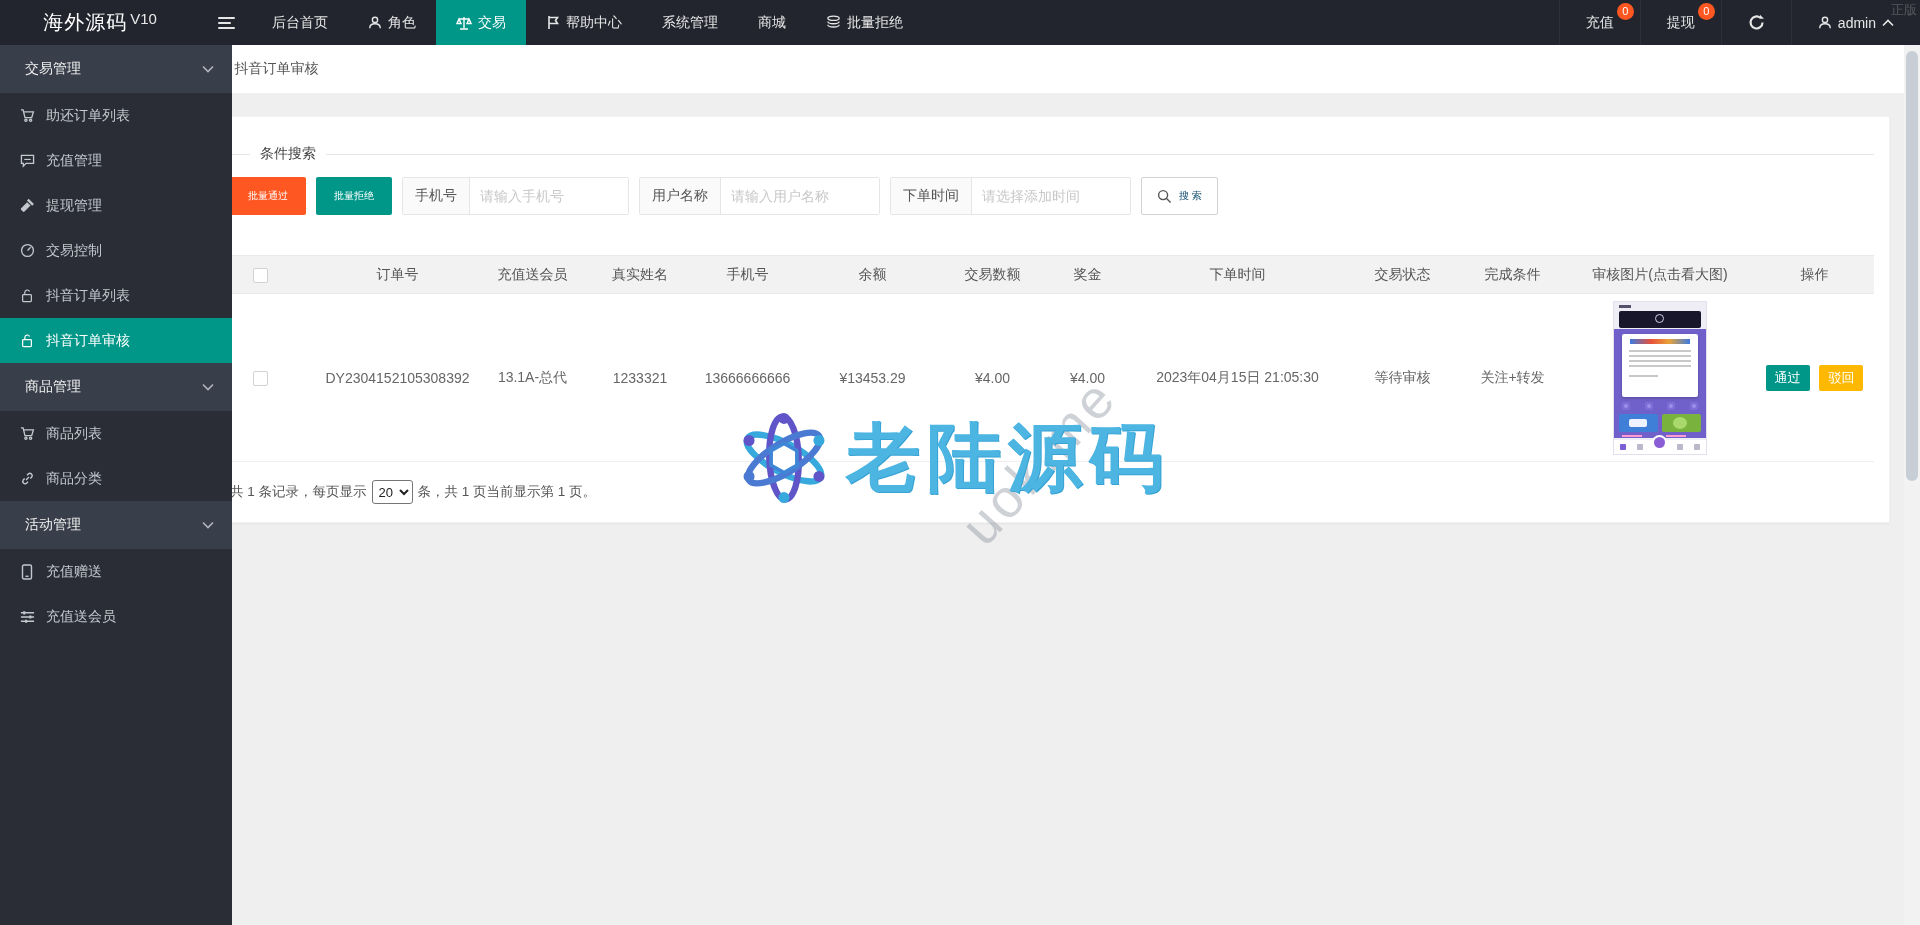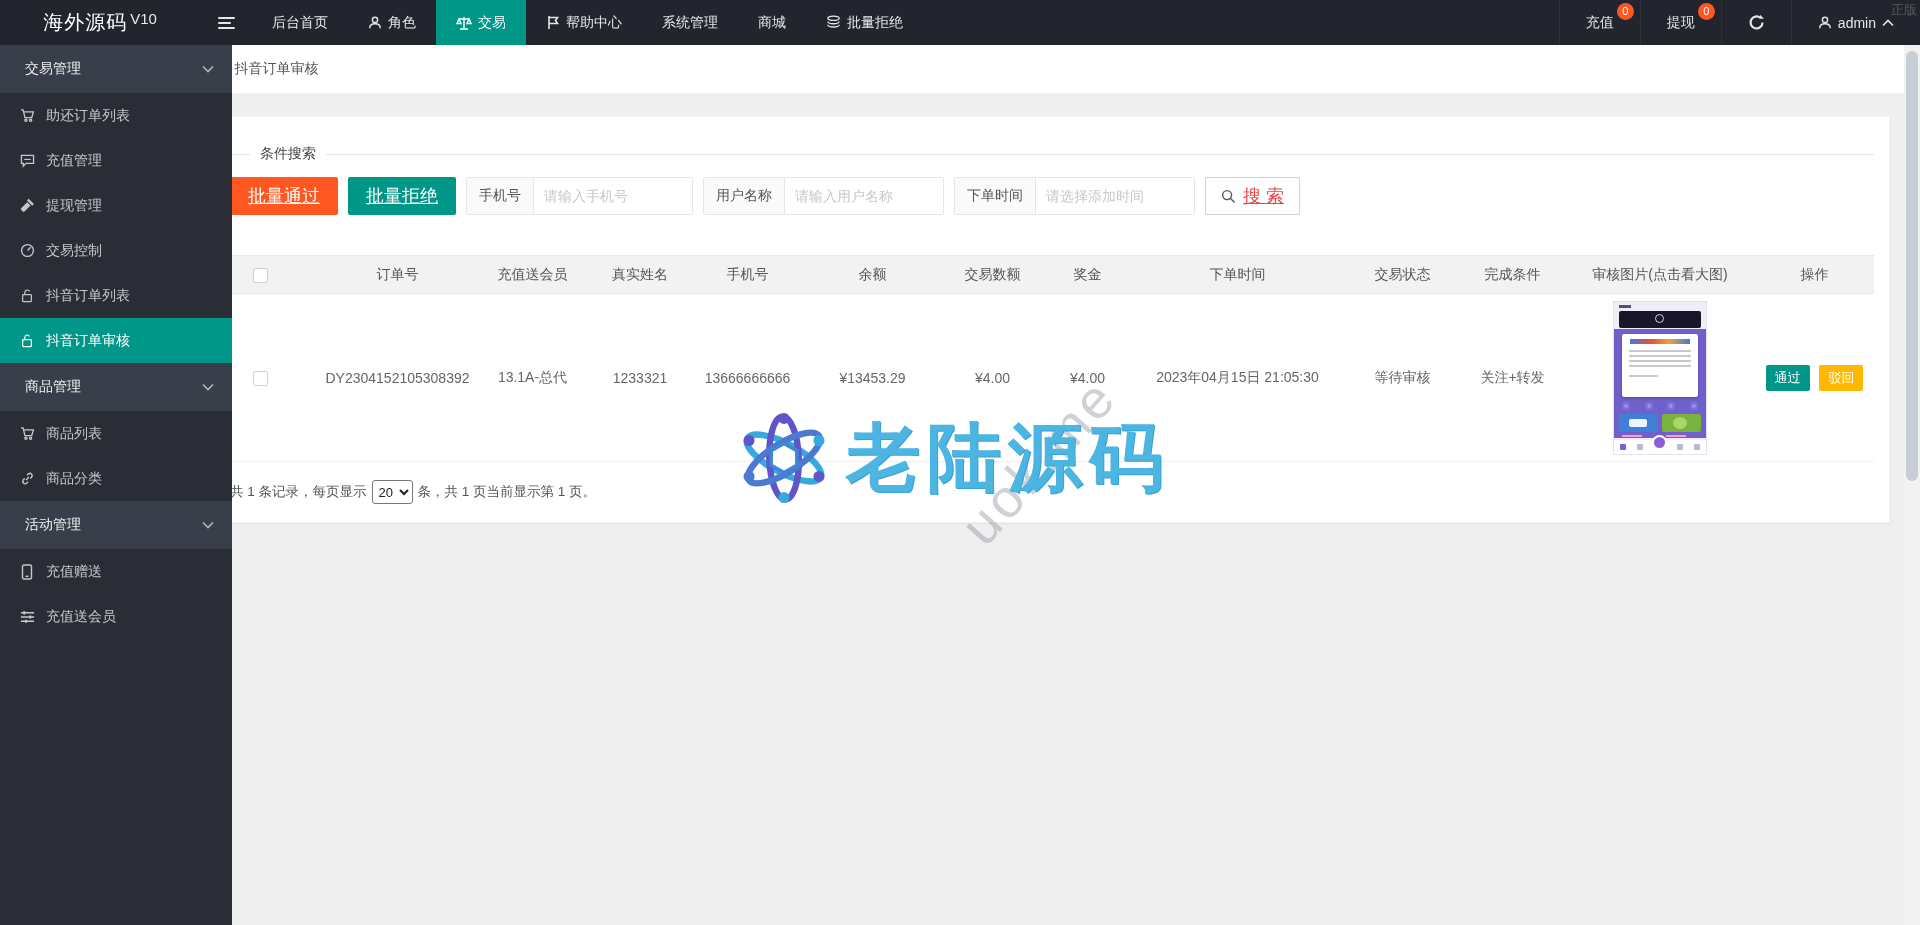--- a/index.html
+++ b/index.html
@@ -34,24 +34,24 @@
   .crumb .title { color:#555; font-size:14px; }
 
   
   .main { position:absolute; left:200px; top:94px; right:16px; bottom:0; background:#efefef; }
   .card { margin:22px 14px 0; background:#fff; border:1px solid #f2f2f2; box-shadow:0 1px 2px rgba(0,0,0,.05); padding:18px 15px; position:relative; }
 
   fieldset.search-field { border:none; border-top:1px solid #e6e6e6; margin-top:10px; }
   fieldset.search-field legend { padding:0 10px; margin-left:20px; font-size:14px; color:#444; }
 
   .toolbar { display:flex; align-items:stretch; gap:10px; height:38px; margin-top:14px; }
-  .btn { border:none; border-radius:2px; font-size:18px; padding:0 18px; color:#fff; cursor:pointer; font-family:inherit;text-decoration:underline; }
+  .btn { border:none; border-radius:2px; font-size:10px; padding:0 18px; color:#fff; cursor:pointer; font-family:inherit; }
   .btn.danger { background:#FF5722; }
   .btn.teal { background:#009688; }
-  .btn.search-btn { background:#fff; border:1px solid #d2d2d2; color:#ef4444; display:flex; align-items:center; gap:7px; padding:0 15px; }
+  .btn.search-btn { background:#fff; border:1px solid #d2d2d2; color:#0c4a6e; display:flex; align-items:center; gap:7px; padding:0 15px; }
   .in-group { display:flex; align-items:stretch; border:1px solid #e6e6e6; border-radius:2px; }
   .in-group label { display:flex; align-items:center; padding:0 12px; background:#fafafa; color:#555; border-right:1px solid #e6e6e6; white-space:nowrap; }
   .in-group input { border:none; outline:none; padding:0 10px; width:158px; font-size:14px; color:#555; font-family:inherit; }
   .in-group input::placeholder { color:#c8c8c8; }
 
   
   table.grid { width:100%; border-collapse:collapse; table-layout:fixed; margin-top:40px; font-size:14px; color:#666; }
   table.grid thead th { background:#f2f2f2; height:38px; font-weight:normal; color:#555; border-top:1px solid #e9e9e9; border-bottom:1px solid #e9e9e9; text-align:center; overflow:hidden; white-space:nowrap; }
   table.grid tbody td { height:168px; border-bottom:1px solid #eee; vertical-align:middle; text-align:center; overflow:hidden; }
   th.al, td.al { text-align:left; padding-left:30px; }

